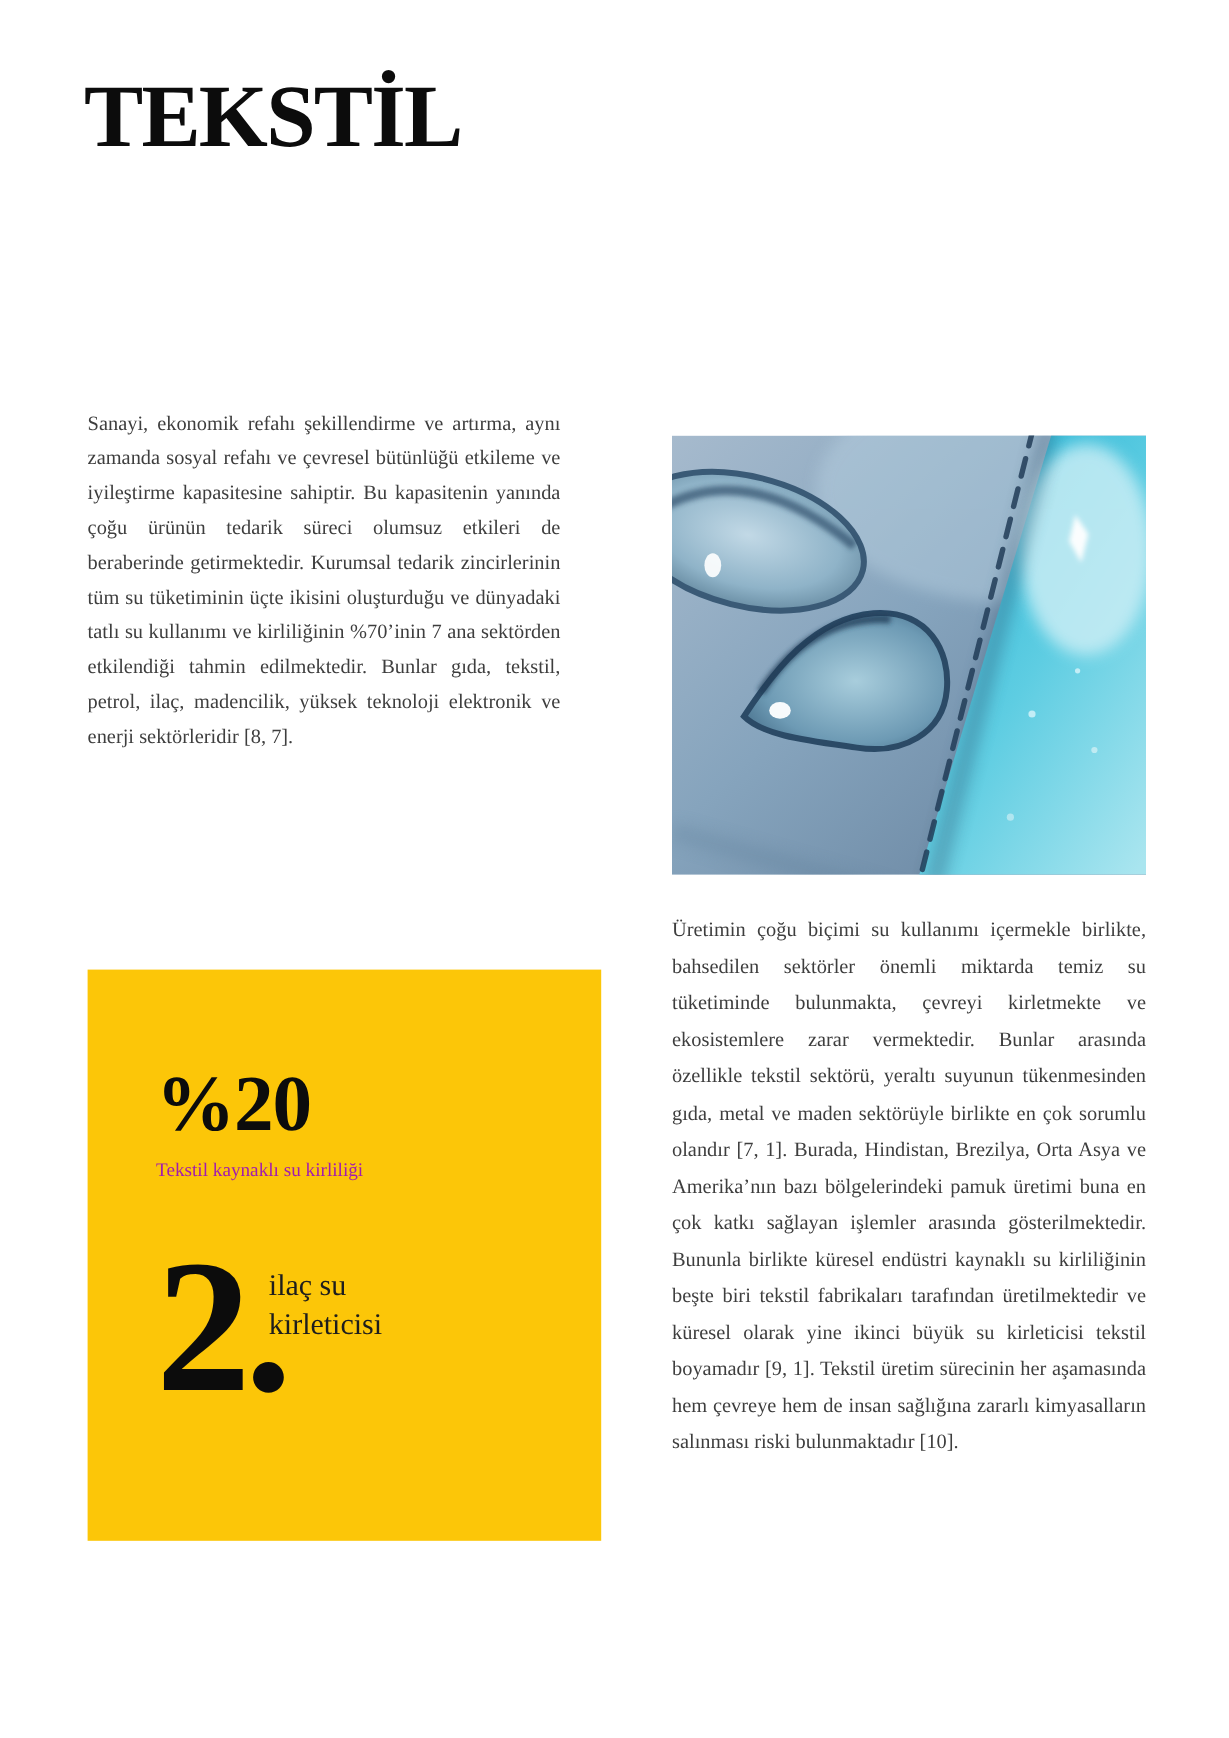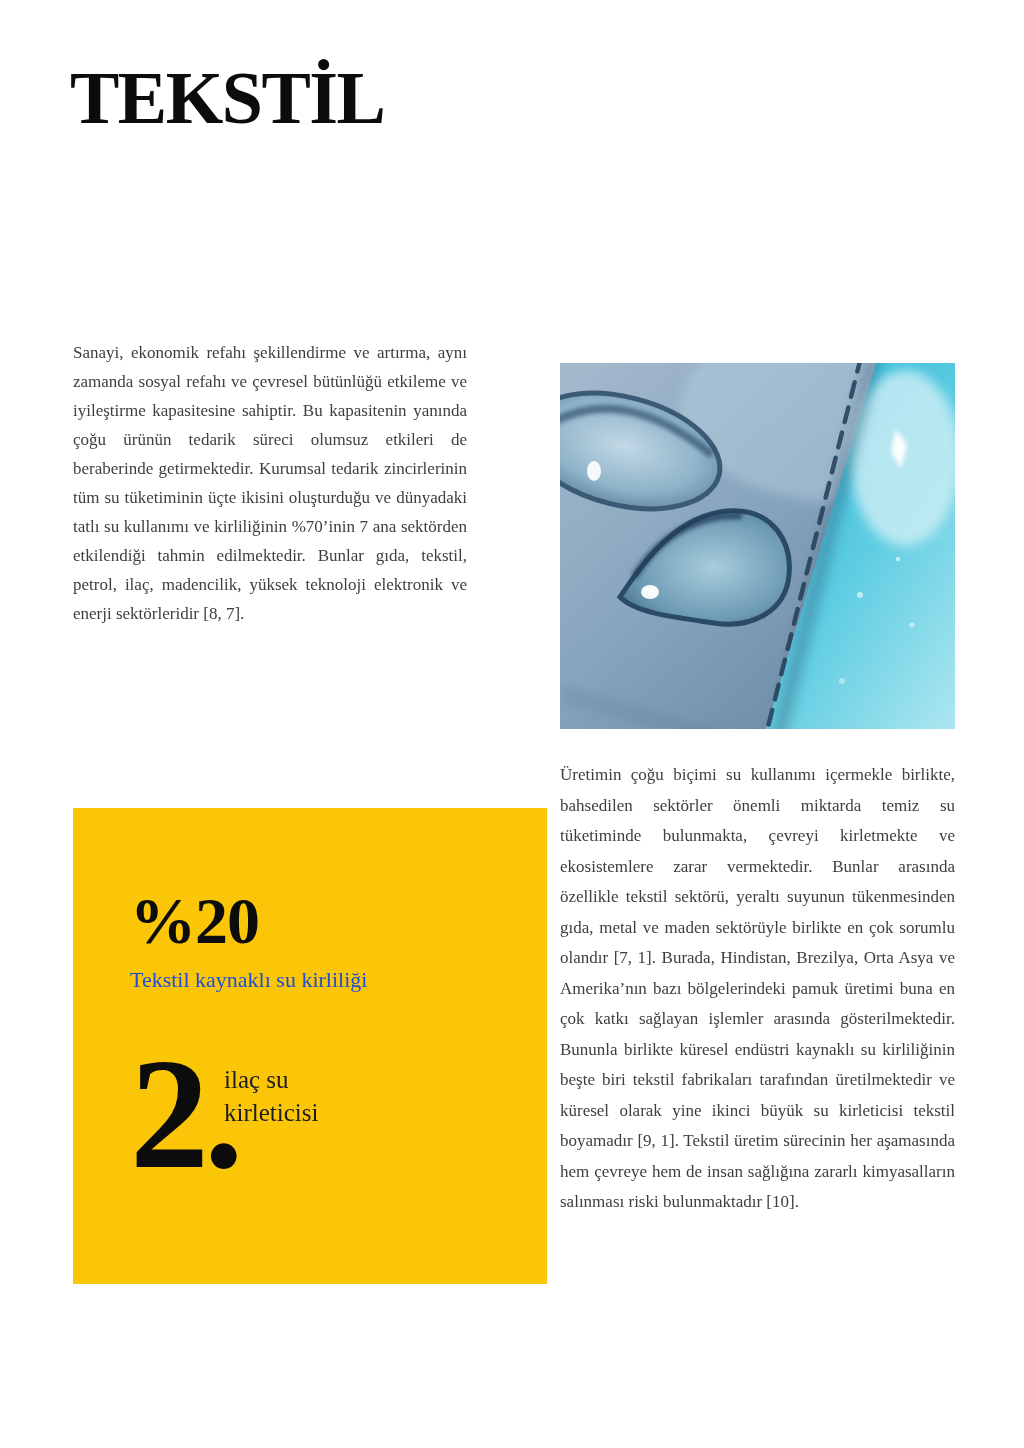--- a/index.html
+++ b/index.html
@@ -18,29 +18,29 @@
   .title span{display:block;white-space:nowrap;}
   .para{
     position:absolute;margin:0;font-size:17px;color:var(--body-text,#3e3e3e);
     text-align:justify;font-weight:400;
   }
   .para-intro{left:73px;top:338px;width:394px;line-height:29px;}
   .para-body{left:560px;top:760px;width:395px;line-height:30.5px;}
   .photo{position:absolute;left:560px;top:363px;width:395px;height:366px;}
   .photo svg{display:block;}
   .stats-box{
-    position:absolute;left:73px;top:808px;width:474px;height:476px;
+    position:absolute;left:73px;top:808px;width:428px;height:476px;
     background:var(--accent-yellow,#FCC608);
     box-sizing:border-box;padding:80px 36px 0 57px;
   }
   .stat1-value{
     font-size:66px;font-weight:800;line-height:1;letter-spacing:-1px;
     color:var(--ink,#0c0c0c);
   }
-  .stat1-label{font-size:22px;margin-top:13px;color:#1d4ed8;}
+  .stat1-label{font-size:16px;margin-top:13px;color:#a21caf;}
   .stat2{position:relative;margin-top:56px;}
   .stat2-value{
     display:inline-block;font-size:158px;font-weight:800;line-height:0.82;
     letter-spacing:-5px;color:var(--ink,#0c0c0c);
   }
   .stat2-label{
     position:absolute;left:94px;top:14px;
     font-size:25px;line-height:33px;color:#1d1d1d;white-space:nowrap;
   }
 </style>

